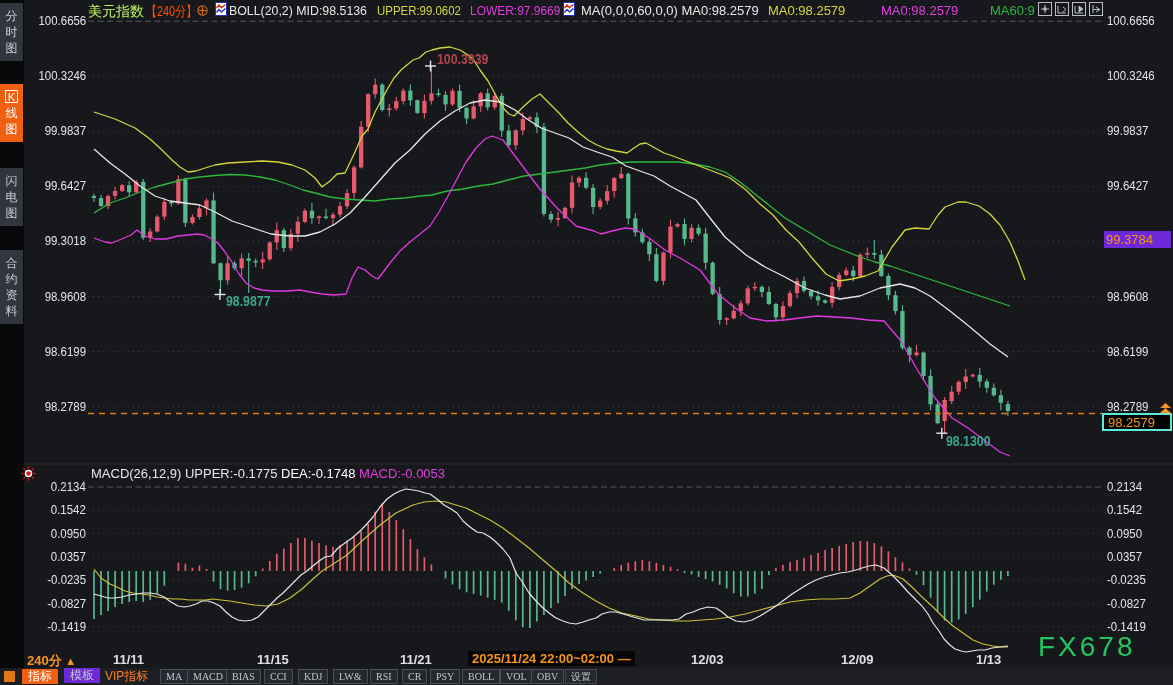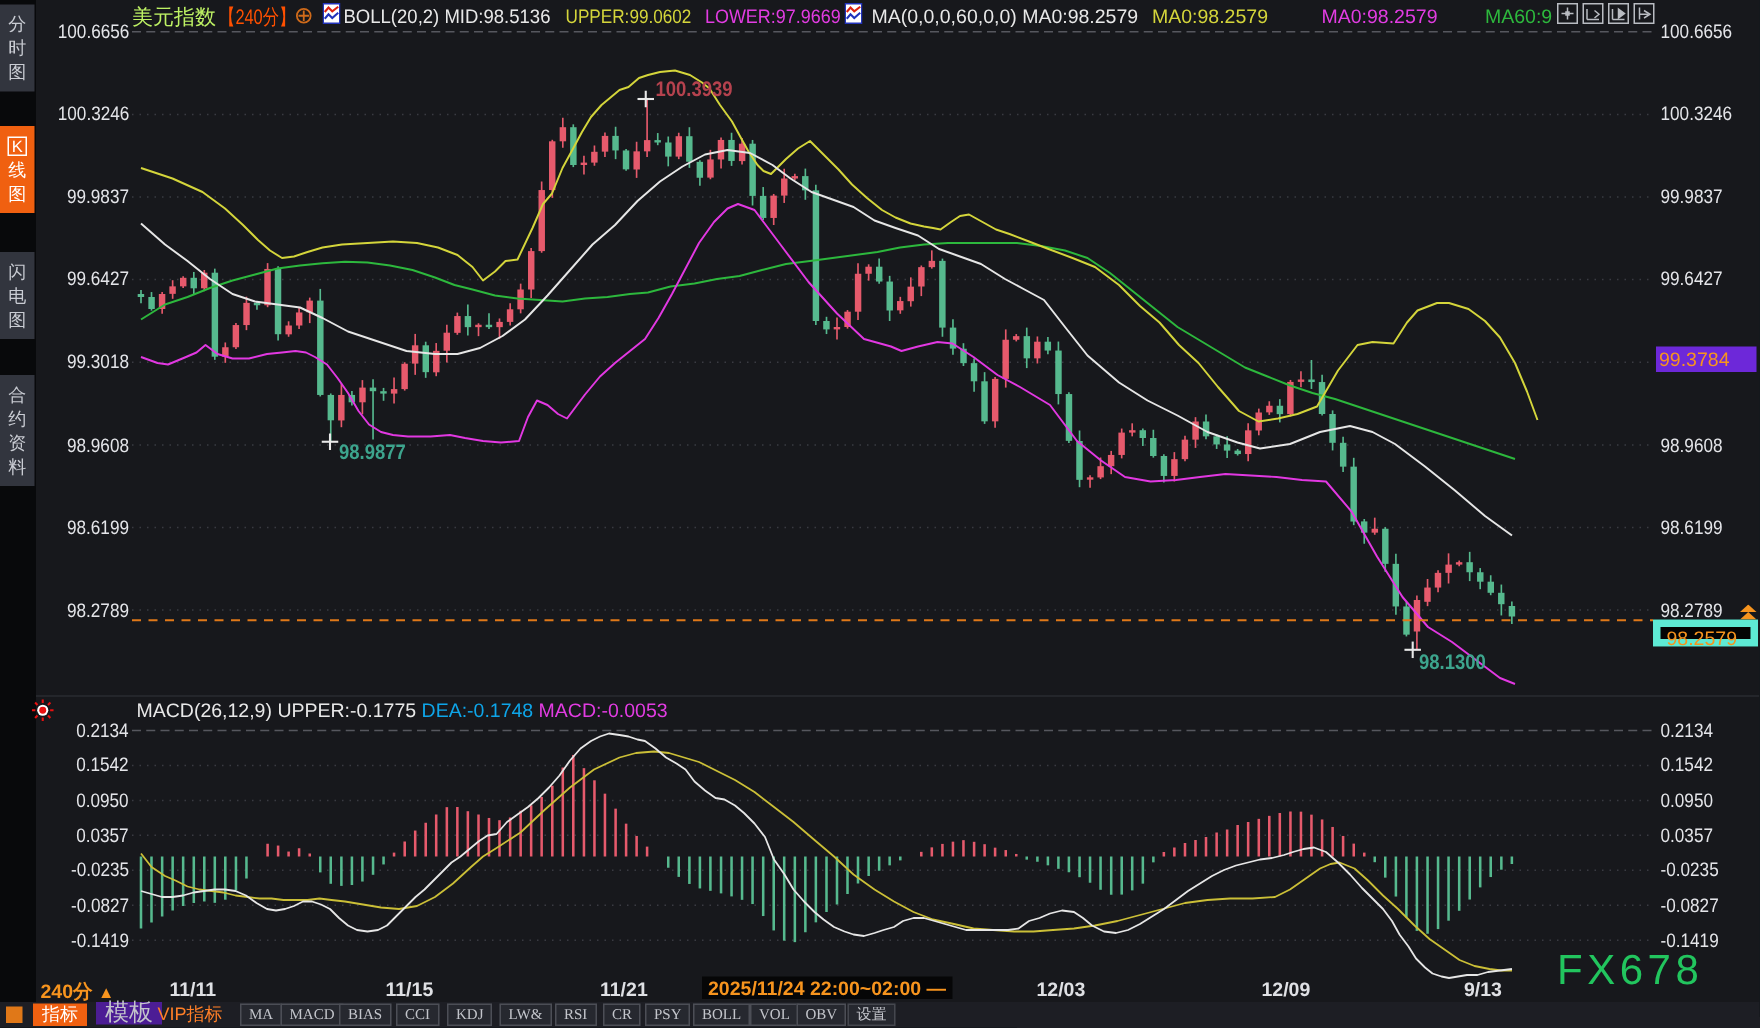--- a/index.html
+++ b/index.html
@@ -467,21 +467,21 @@
 <div class="pl" style="top:549px">0.0357</div>
 <div class="pr" style="top:549px">0.0357</div>
 <div class="pl" style="top:572px">-0.0235</div>
 <div class="pr" style="top:572px">-0.0235</div>
 <div class="pl" style="top:596px">-0.0827</div>
 <div class="pr" style="top:596px">-0.0827</div>
 <div class="pl" style="top:619px">-0.1419</div>
 <div class="pr" style="top:619px">-0.1419</div>
 
 <div class="abs" style="left:1104px;top:231px;width:67px;height:17px;background:#6d28d9;color:#f7941e;font-size:13px;line-height:17px;padding-left:2px">99.3784</div>
-<div class="abs" style="left:1102px;top:413px;width:70px;height:18px;border:5px solid #5eead4;color:#f7941e;font-size:13px;line-height:16px;padding-left:4px;background:#040404">98.2579</div>
+<div class="abs" style="left:1102px;top:413px;width:70px;height:18px;border:2px solid #5eead4;color:#f7941e;font-size:13px;line-height:16px;padding-left:4px;background:#040404">98.2579</div>
 <svg class="abs" style="left:1159px;top:403px" width="13" height="10">
       <path d="M1,5 L6.5,0 L12,5 Z" fill="#f7941e"></path>
       <path d="M1,10 L6.5,5 L12,10 Z" fill="#f7941e"></path>
     </svg>
 <div class="abs" style="left:0px;top:486px;width:6px;height:9px;background:#b65c12"></div>
 
 <div id="sidebar">
  <div class="tab" style="top:3px">分<br>时<br>图</div>
  <div class="tab sel" style="top:84px"><span class="kbox">K</span><br>线<br>图</div>
  <div class="tab" style="top:168px">闪<br>电<br>图</div>
@@ -529,21 +529,21 @@
         <path d="M41,4 L45,7 L41,10 Z" fill="#b9bcc2"></path>
 <rect x="51.5" y="0.5" width="13" height="13"></rect>
         <line x1="55" y1="3" x2="55" y2="11"></line>
         <polyline points="58,5 62,7.5 58,10"></polyline>
         <line x1="55" y1="7.5" x2="61" y2="7.5"></line>
 </g>
     </svg>
 
 <div class="abs" style="left:91px;top:466px;font-size:13px">
 <span style="color:#e8e8e8">MACD(26,12,9) UPPER:-0.1775 </span>
-<span style="color:#0ea5e9">DEA:-0.1748 </span>
+<span style="color:#ffffff">DEA:-0.1748 </span>
 <span style="color:#e23ce2">MACD:-0.0053</span></div>
 
 <svg class="abs" style="left:21px;top:466px" width="16" height="16">
 <circle cx="7.5" cy="7.5" r="3.7" fill="#ffffff"></circle>
 <circle cx="7.5" cy="7.5" r="2.3" fill="#e81010"></circle>
 <g stroke="#e81010" stroke-width="1.4">
 <line x1="7.5" y1="0.3" x2="7.5" y2="2.6"></line>
         <line x1="7.5" y1="12.4" x2="7.5" y2="14.7"></line>
 <line x1="0.3" y1="7.5" x2="2.6" y2="7.5"></line>
         <line x1="12.4" y1="7.5" x2="14.7" y2="7.5"></line>
@@ -557,27 +557,27 @@
 <div class="abs" style="left:1038px;top:631px;font-size:28px;color:#22c55e;letter-spacing:3px">FX678</div>
 
 <div id="timerow">
 <span class="abs" style="left:27px;top:2px;color:#f7941e;font-weight:bold">240分 <span style="font-size:11px">▲</span></span>
 <span class="abs" style="left:113px;top:2px">11/11</span>
 <span class="abs" style="left:257px;top:2px">11/15</span>
 <span class="abs" style="left:400px;top:2px">11/21</span>
 <span class="abs" style="left:468px;top:1px;background:#060607;color:#f7941e;padding:0 4px">2025/11/24 22:00~02:00 —</span>
 <span class="abs" style="left:691px;top:2px">12/03</span>
 <span class="abs" style="left:841px;top:2px">12/09</span>
-<span class="abs" style="left:976px;top:2px">9/13</span>
+<span class="abs" style="left:976px;top:2px">1/13</span>
 </div>
 
 <div id="toolbar">
 <span class="abs" style="left:4px;top:3px;width:11px;height:11px;background:#e07818"></span>
 <span class="abs" style="left:22px;top:1px;background:#f06010;color:#fff;font-size:12px;padding:0 6px;height:15px;line-height:15px">指标</span>
-<span class="abs" style="left:64px;top:0;background:#4c1d95;font-size:16px;padding:0 6px;height:15px;line-height:15px">模板</span>
+<span class="abs" style="left:64px;top:0;background:#6d28d9;font-size:12px;padding:0 6px;height:15px;line-height:15px">模板</span>
 <span class="abs" style="left:105px;top:1px;color:#ff7f27;font-size:12px;height:15px;line-height:15px">VIP指标</span>
 <span class="tbtn" style="left:160px">MA</span>
 <span class="tbtn" style="left:187px">MACD</span>
 <span class="tbtn" style="left:226px">BIAS</span>
 <span class="tbtn" style="left:264px">CCI</span>
 <span class="tbtn" style="left:298px">KDJ</span>
 <span class="tbtn" style="left:333px">LW&amp;</span>
 <span class="tbtn" style="left:370px">RSI</span>
 <span class="tbtn" style="left:402px">CR</span>
 <span class="tbtn" style="left:430px">PSY</span>

